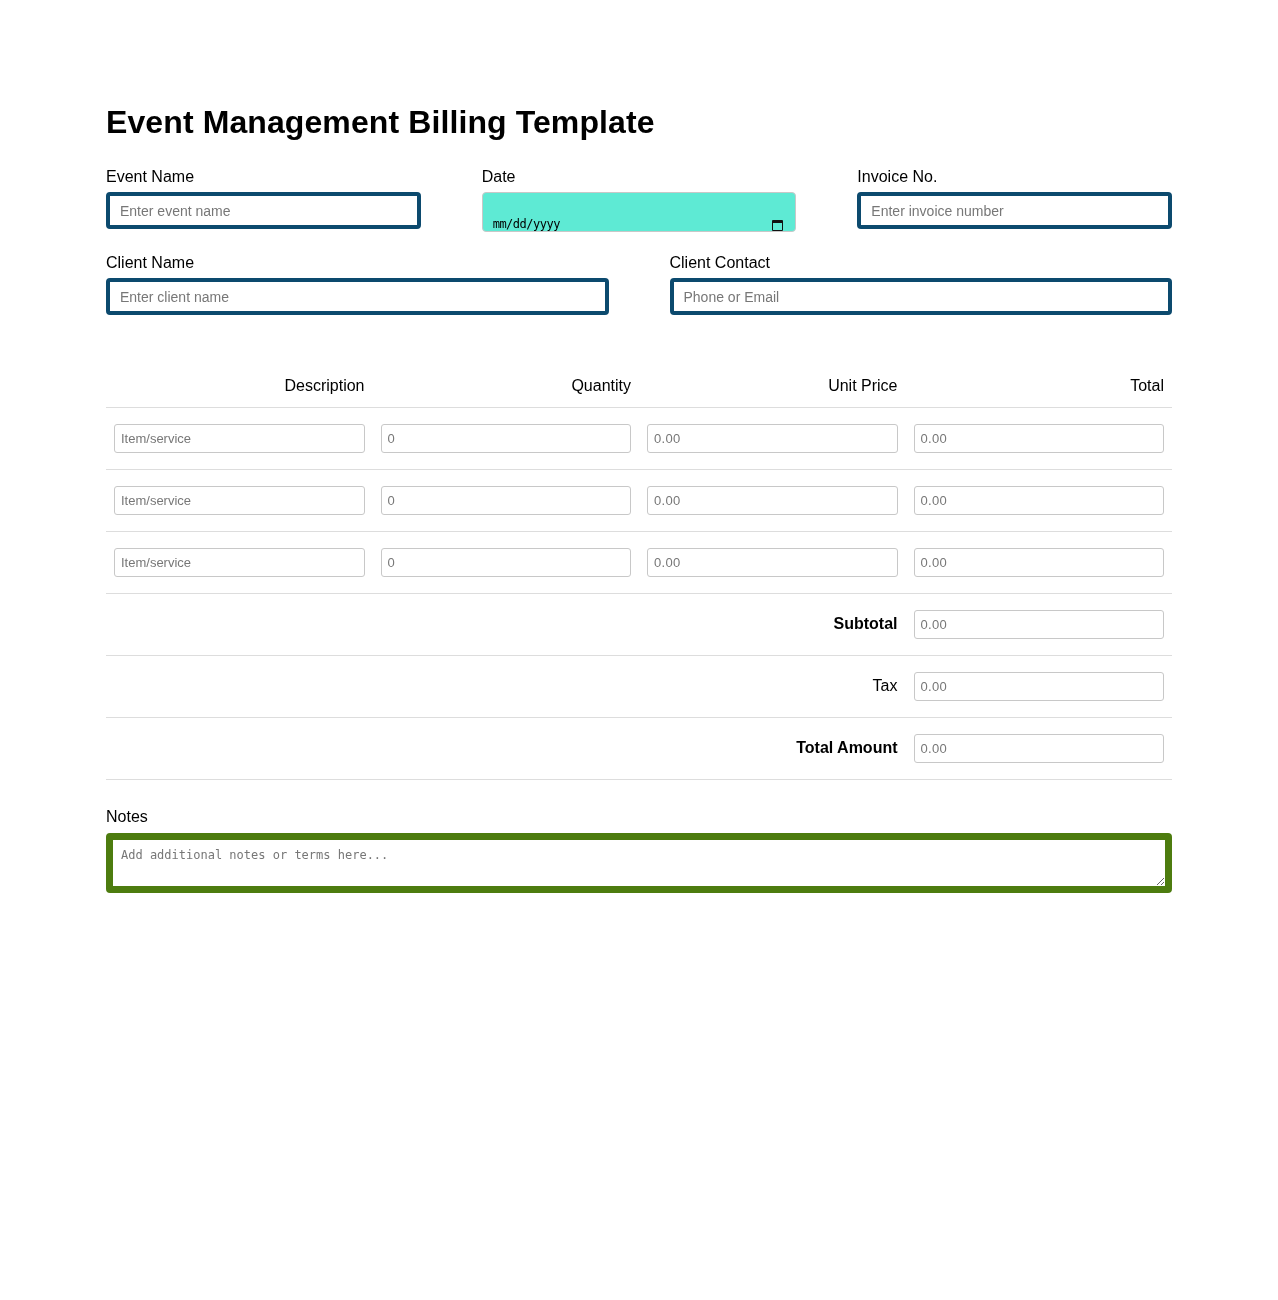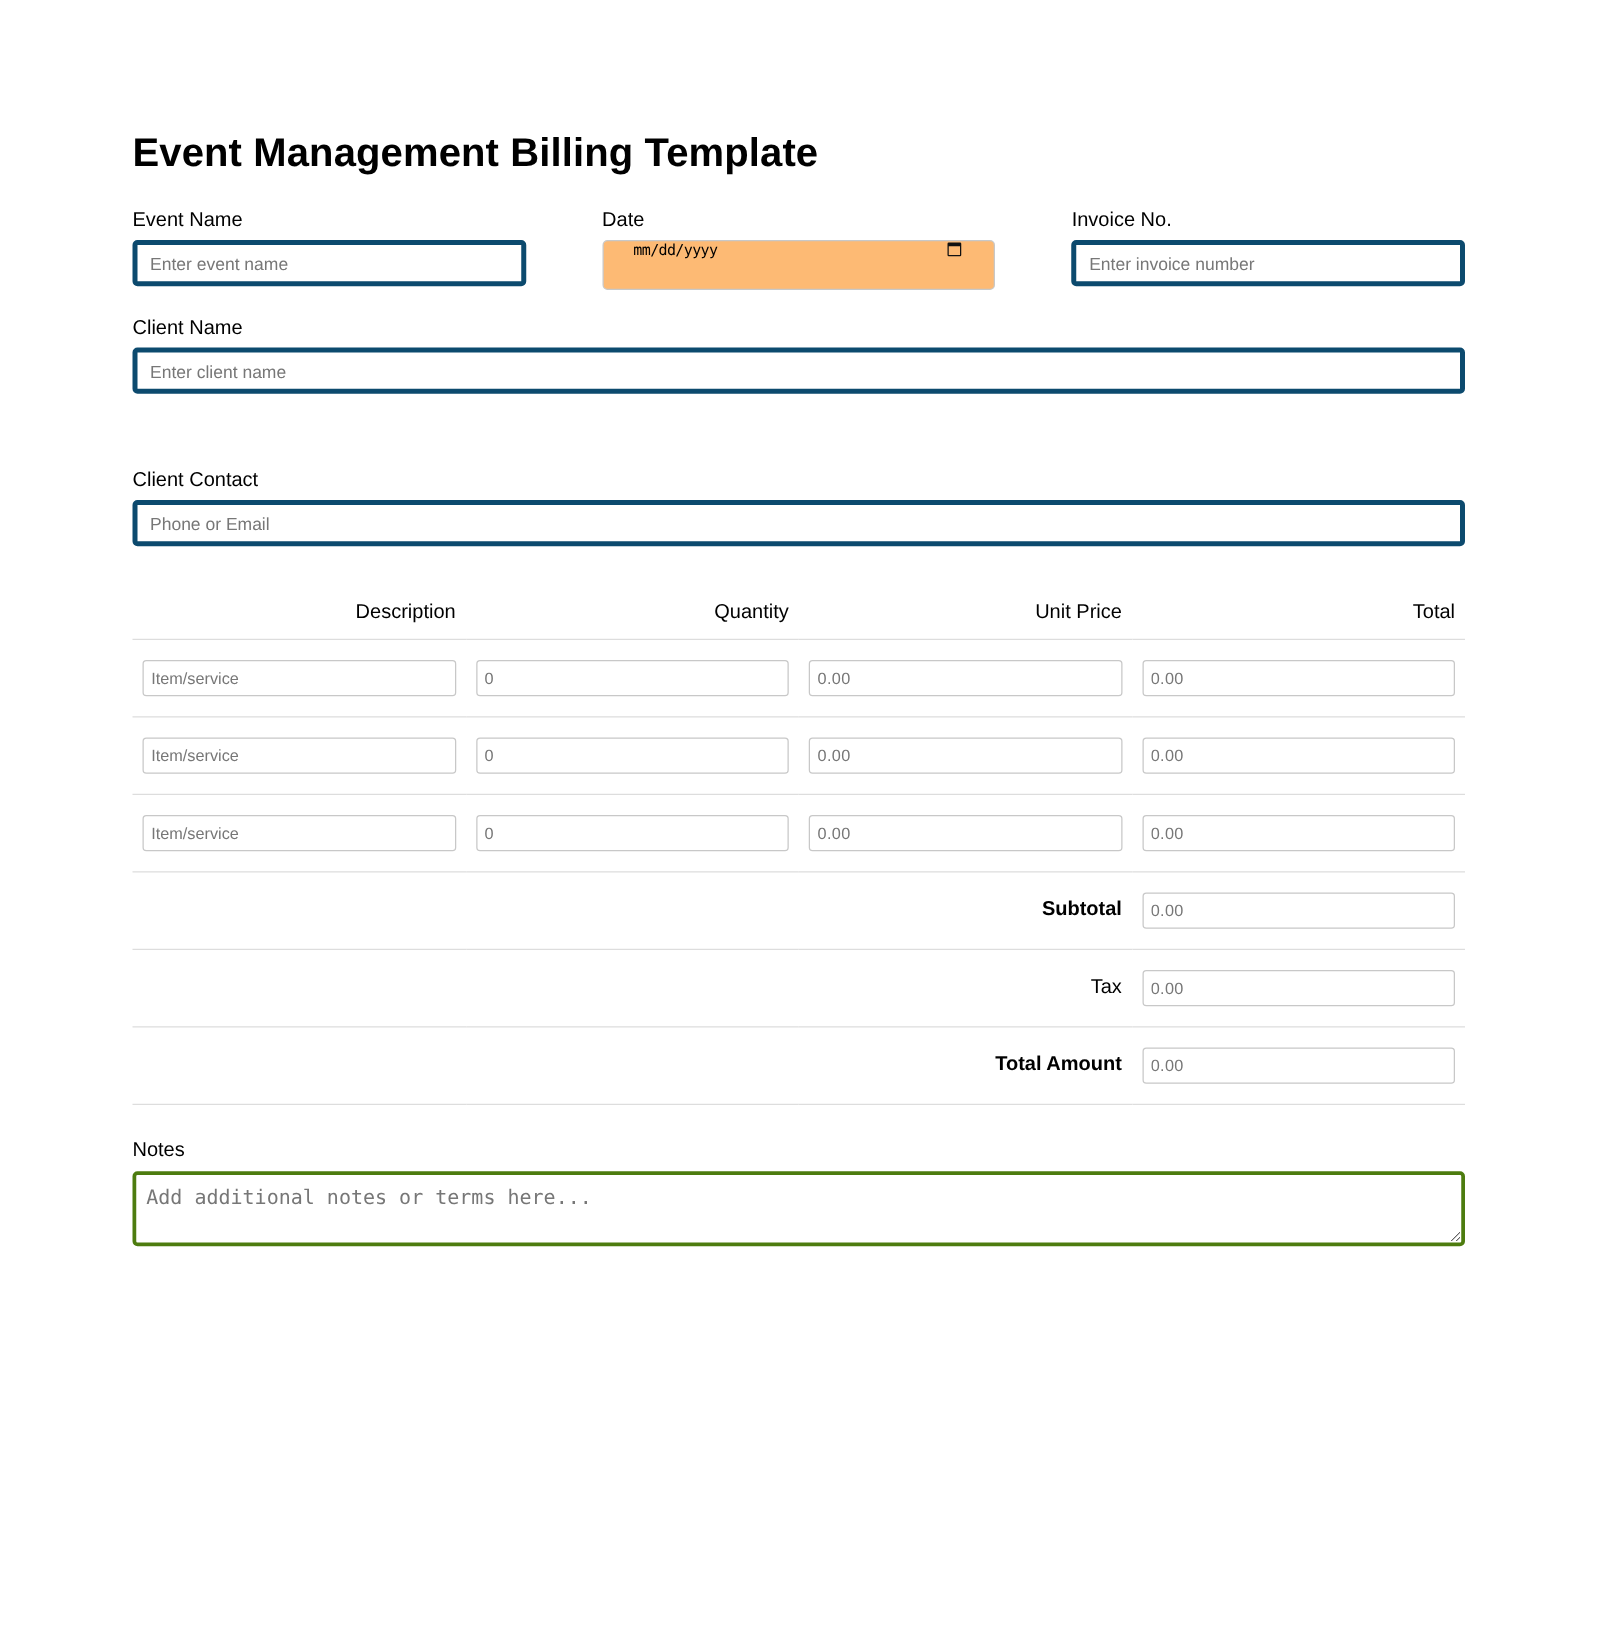--- a/index.html
+++ b/index.html
@@ -49,25 +49,25 @@
       font-family: "Liberation Sans", sans-serif;
       color: #000;
       background: #fff;
       outline: none;
     }
     .text-input::placeholder { color: #777; }
     .date-input {
       height: 40px;
       border: 1px solid #c8c8c8;
       border-radius: 4px;
-      padding: 0 24px;
-      display: flex;
-      align-items: flex-start;
+      padding: 0 10px;
+      display: flex;
+      align-items: flex-end;
       justify-content: space-between;
-      background: #fdba74;
+      background: #5eead4;
       cursor: text;
     }
     .date-text {
       font-family: "DejaVu Sans Mono", monospace;
       font-size: 12px;
       color: #000;
       letter-spacing: -0.5px;
     }
     .cal-icon {
       width: 11px;
@@ -79,21 +79,21 @@
     .cal-icon::before {
       content: "";
       position: absolute;
       left: 0; top: 1px;
       width: 11px; height: 11px;
       border: 1.6px solid #111;
       border-top-width: 3px;
       box-sizing: border-box;
       border-radius: 1px;
     }
-    .row.r2 { margin-bottom: 34px; flex-direction: column; }
+    .row.r2 { margin-bottom: 52px; }
 
     table.items {
       width: 100%;
       border-collapse: collapse;
       table-layout: fixed;
     }
     table.items th {
       text-align: right;
       font-size: 16px;
       font-weight: normal;
@@ -133,25 +133,25 @@
       flex-direction: column;
     }
     .notes label {
       font-size: 16px;
       line-height: 18px;
       margin-bottom: 7px;
     }
     textarea {
       width: 100%;
       height: 60px;
-      border: 3px solid #4d7c0f;
+      border: 7px solid #4d7c0f;
       border-radius: 4px;
       padding: 8px;
       font-family: "DejaVu Sans Mono", monospace;
-      font-size: 16px;
+      font-size: 12px;
       resize: vertical;
       outline: none;
     }
     textarea::placeholder { color: #777; }
   </style>
 </head>
 <body>
 
 <div class="page">
   <h1>Event Management Billing Template</h1>

